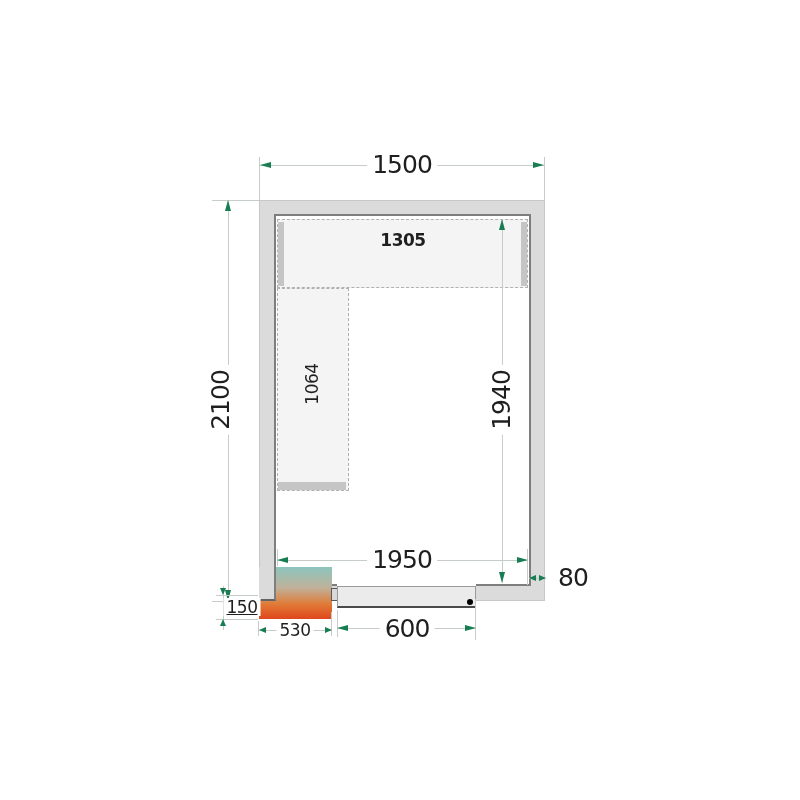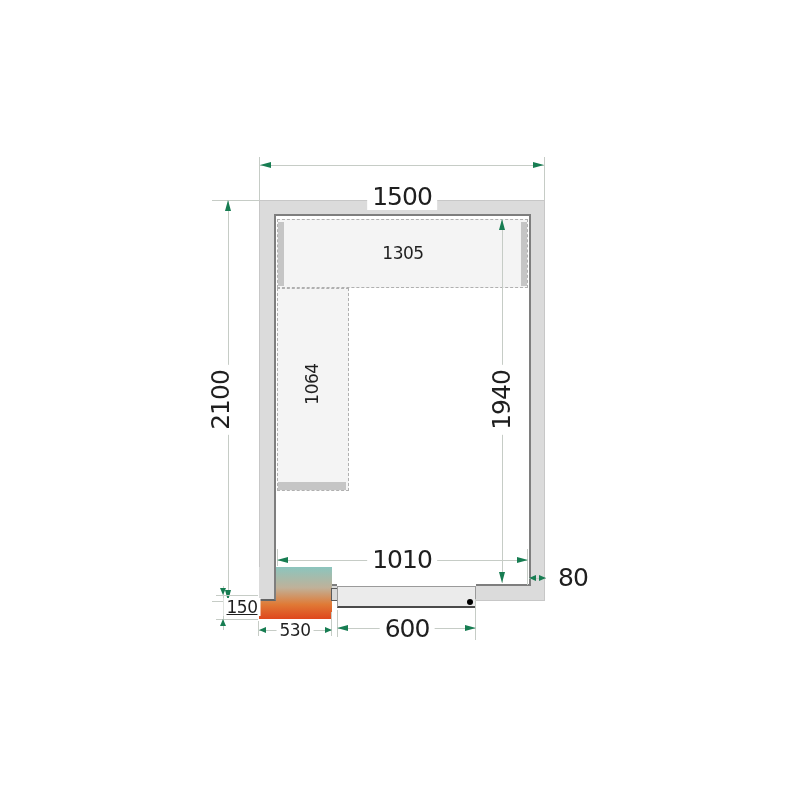--- a/index.html
+++ b/index.html
@@ -50,58 +50,58 @@
 
 <div class="canvas">
 
   <div class="abs outer-wall"></div>
   <div class="abs interior"></div>
   <div class="abs door-gap"></div>
 
   <div class="abs shelf shelf-top"></div>
   <div class="abs shelf-bar" style="left:278px;top:222px;width:6px;height:64px;"></div>
   <div class="abs shelf-bar" style="left:521px;top:222px;width:6px;height:64px;"></div>
-  <div class="abs lbl sm noBg" style="left:403px;top:253px;">1305</div>
+  <div class="abs lbl sm noBg" style="left:403px;top:240px;font-weight:bold;">1305</div>
 
   <div class="abs shelf shelf-left"></div>
   <div class="abs shelf-bar" style="left:278px;top:482px;width:68px;height:8px;"></div>
   <div class="abs lbl sm rot noBg" style="left:312px;top:384px;">1064</div>
 
   <div class="abs unit"></div>
   <div class="abs wall-patch"></div>
 
   <div class="abs notch"></div>
   <div class="abs door"></div>
   <div class="abs knob"></div>
 
   <div class="abs dline" style="left:259px;top:157px;width:1px;height:43px;"></div>
   <div class="abs dline" style="left:544px;top:157px;width:1px;height:43px;"></div>
   <div class="abs dline" style="left:260px;top:165px;width:284px;height:1px;"></div>
   <div class="abs tri l" style="left:260px;top:162px;"></div>
   <div class="abs tri r" style="left:533px;top:162px;"></div>
-  <div class="abs lbl big" style="left:402px;top:165px;margin-top:32px;">1500</div>
+  <div class="abs lbl big" style="left:402px;top:165px;">1500</div>
 
   <div class="abs dline" style="left:212px;top:200px;width:47px;height:1px;"></div>
   <div class="abs dline" style="left:212px;top:601px;width:47px;height:1px;"></div>
   <div class="abs dline" style="left:228px;top:200px;width:1px;height:401px;"></div>
   <div class="abs tri u" style="left:225px;top:200px;"></div>
   <div class="abs tri d" style="left:225px;top:590px;"></div>
   <div class="abs lbl big rot" style="left:221px;top:400px;">2100</div>
 
   <div class="abs dline" style="left:502px;top:219px;width:1px;height:364px;"></div>
   <div class="abs tri u" style="left:499px;top:219px;"></div>
   <div class="abs tri d" style="left:499px;top:572px;"></div>
   <div class="abs lbl big rot" style="left:502px;top:400px;">1940</div>
 
   <div class="abs dline" style="left:277px;top:549px;width:1px;height:17px;"></div>
   <div class="abs dline" style="left:527px;top:549px;width:1px;height:36px;"></div>
   <div class="abs dline" style="left:277px;top:560px;width:251px;height:1px;"></div>
   <div class="abs tri l" style="left:277px;top:557px;"></div>
   <div class="abs tri r" style="left:517px;top:557px;"></div>
-  <div class="abs lbl big" style="left:402px;top:560px;">1010</div>
+  <div class="abs lbl big" style="left:402px;top:560px;">1950</div>
 
   <div class="abs dline" style="left:337px;top:610px;width:1px;height:27px;"></div>
   <div class="abs dline" style="left:475px;top:599px;width:1px;height:41px;"></div>
   <div class="abs dline" style="left:337px;top:628px;width:139px;height:1px;"></div>
   <div class="abs tri l" style="left:337px;top:625px;"></div>
   <div class="abs tri r" style="left:465px;top:625px;"></div>
   <div class="abs lbl big" style="left:407px;top:629px;">600</div>
 
   <div class="abs dline" style="left:258px;top:621px;width:1px;height:15px;"></div>
   <div class="abs dline" style="left:331px;top:612px;width:1px;height:24px;"></div>

